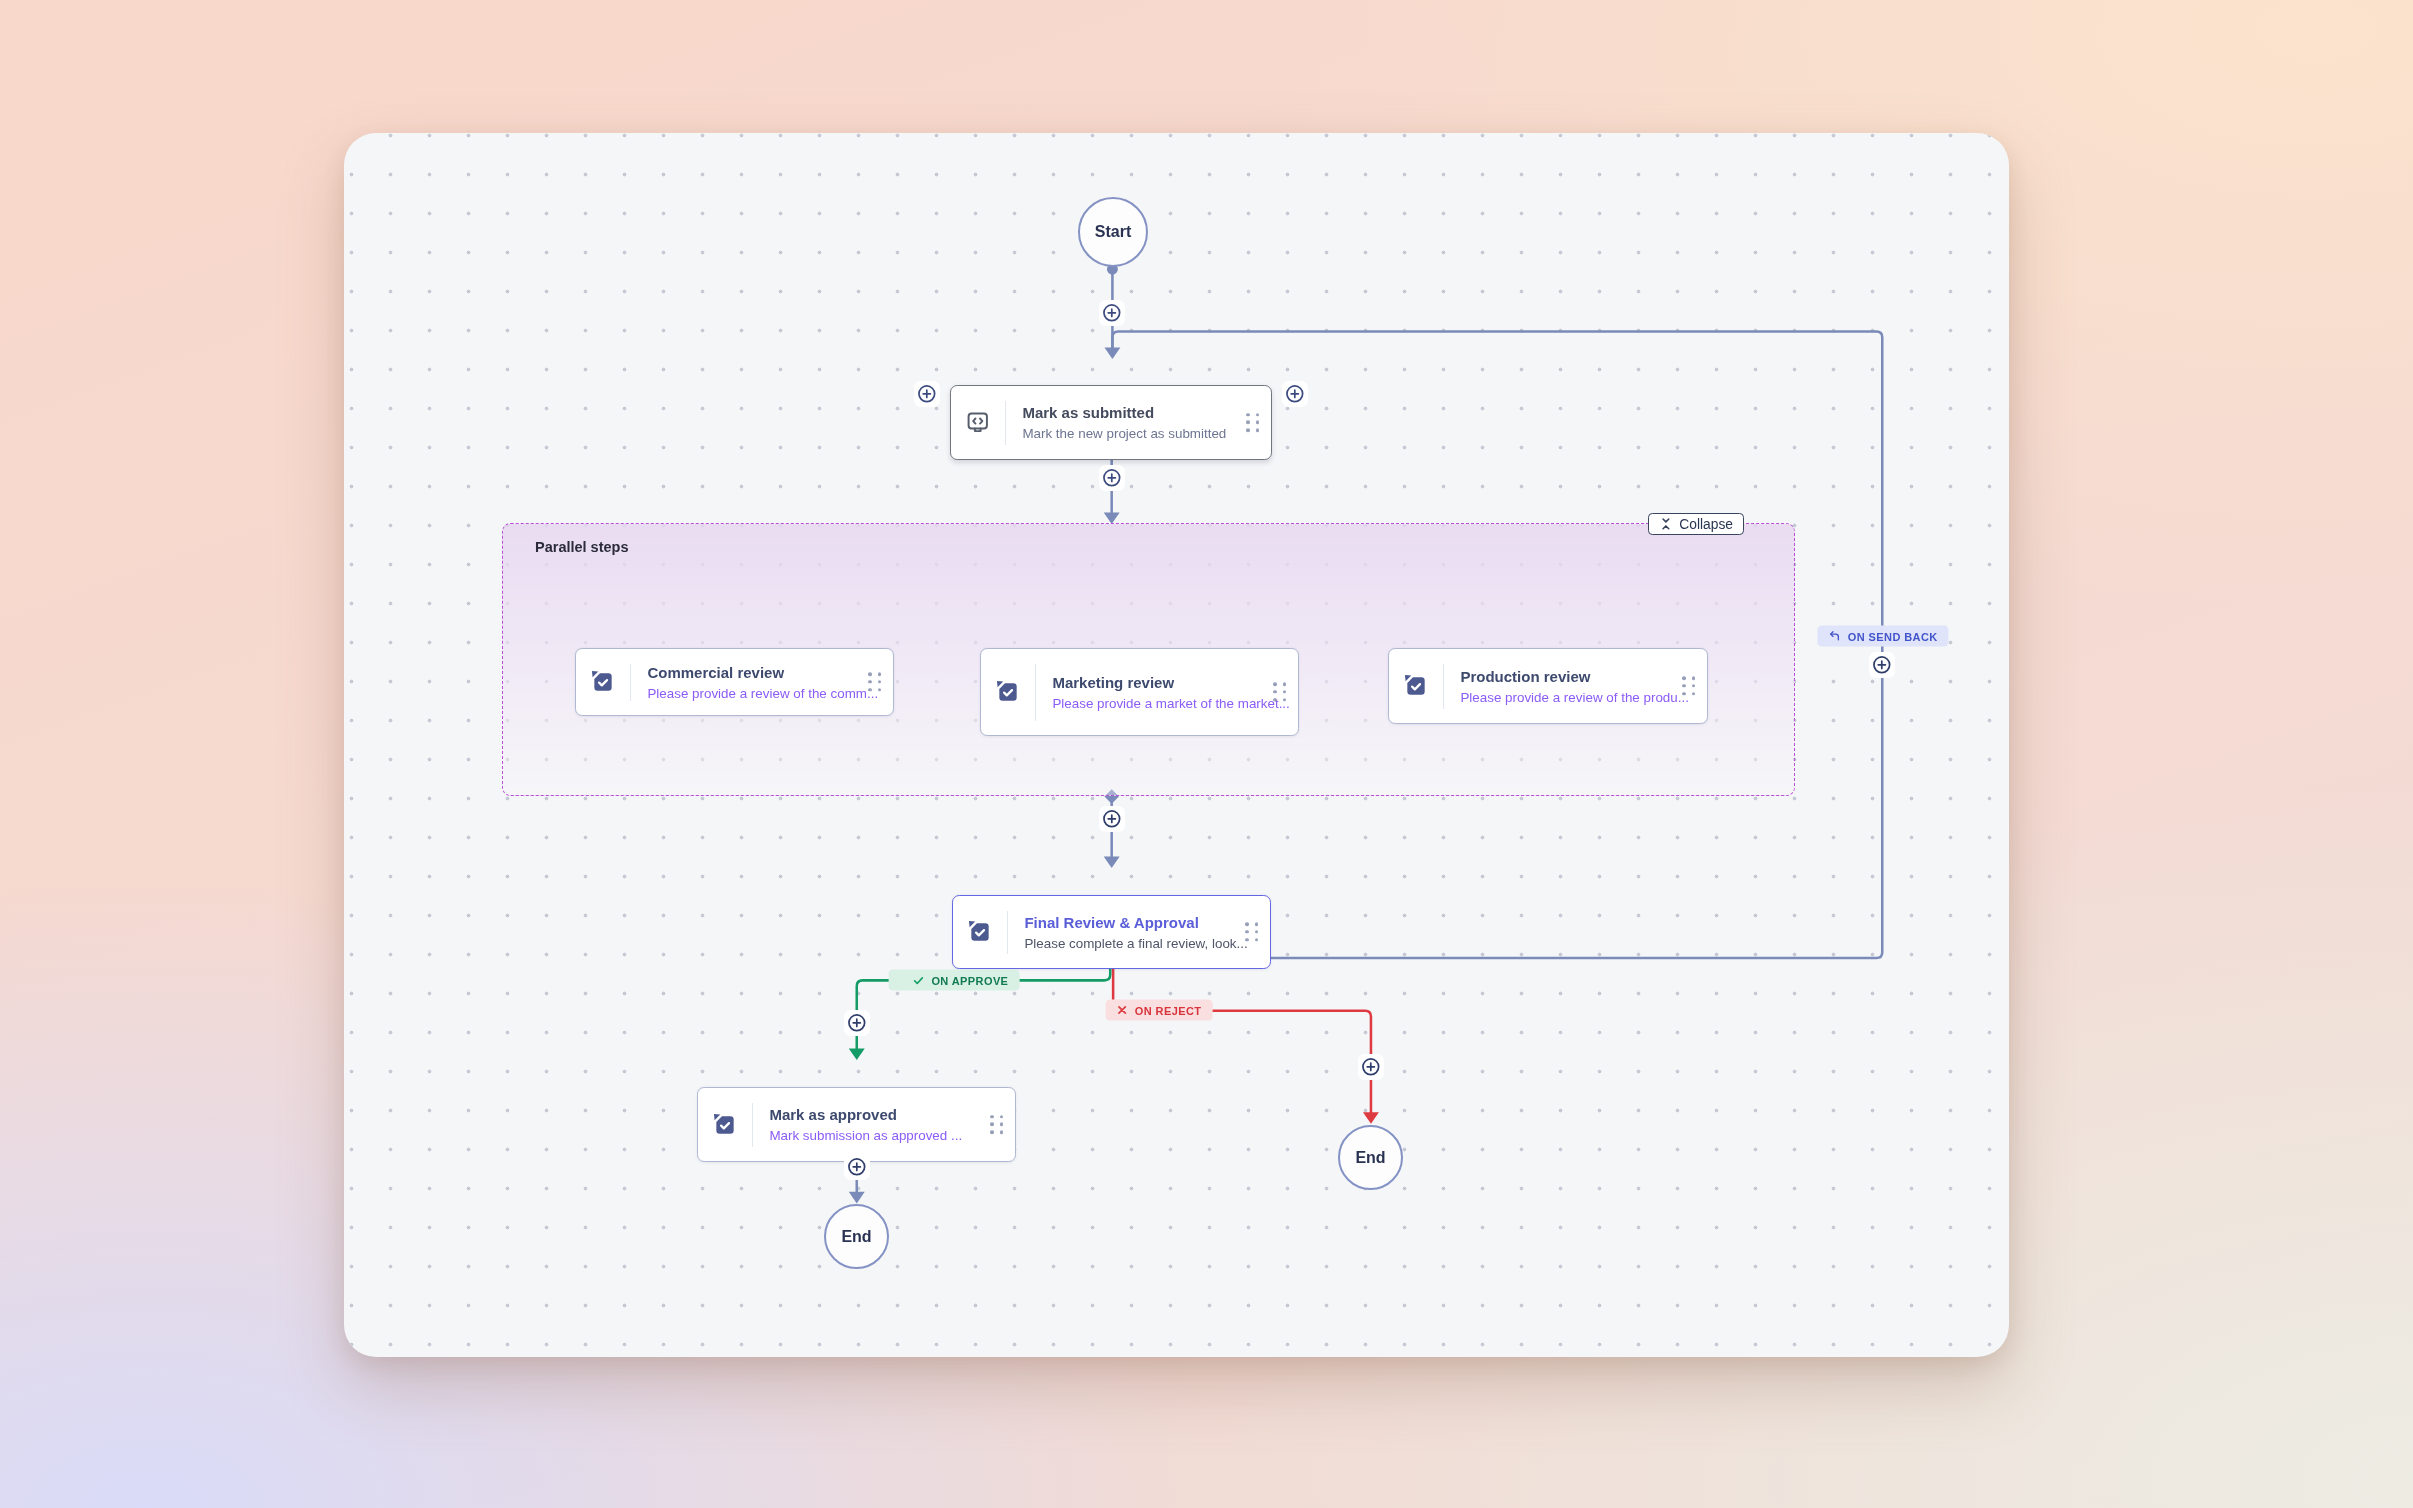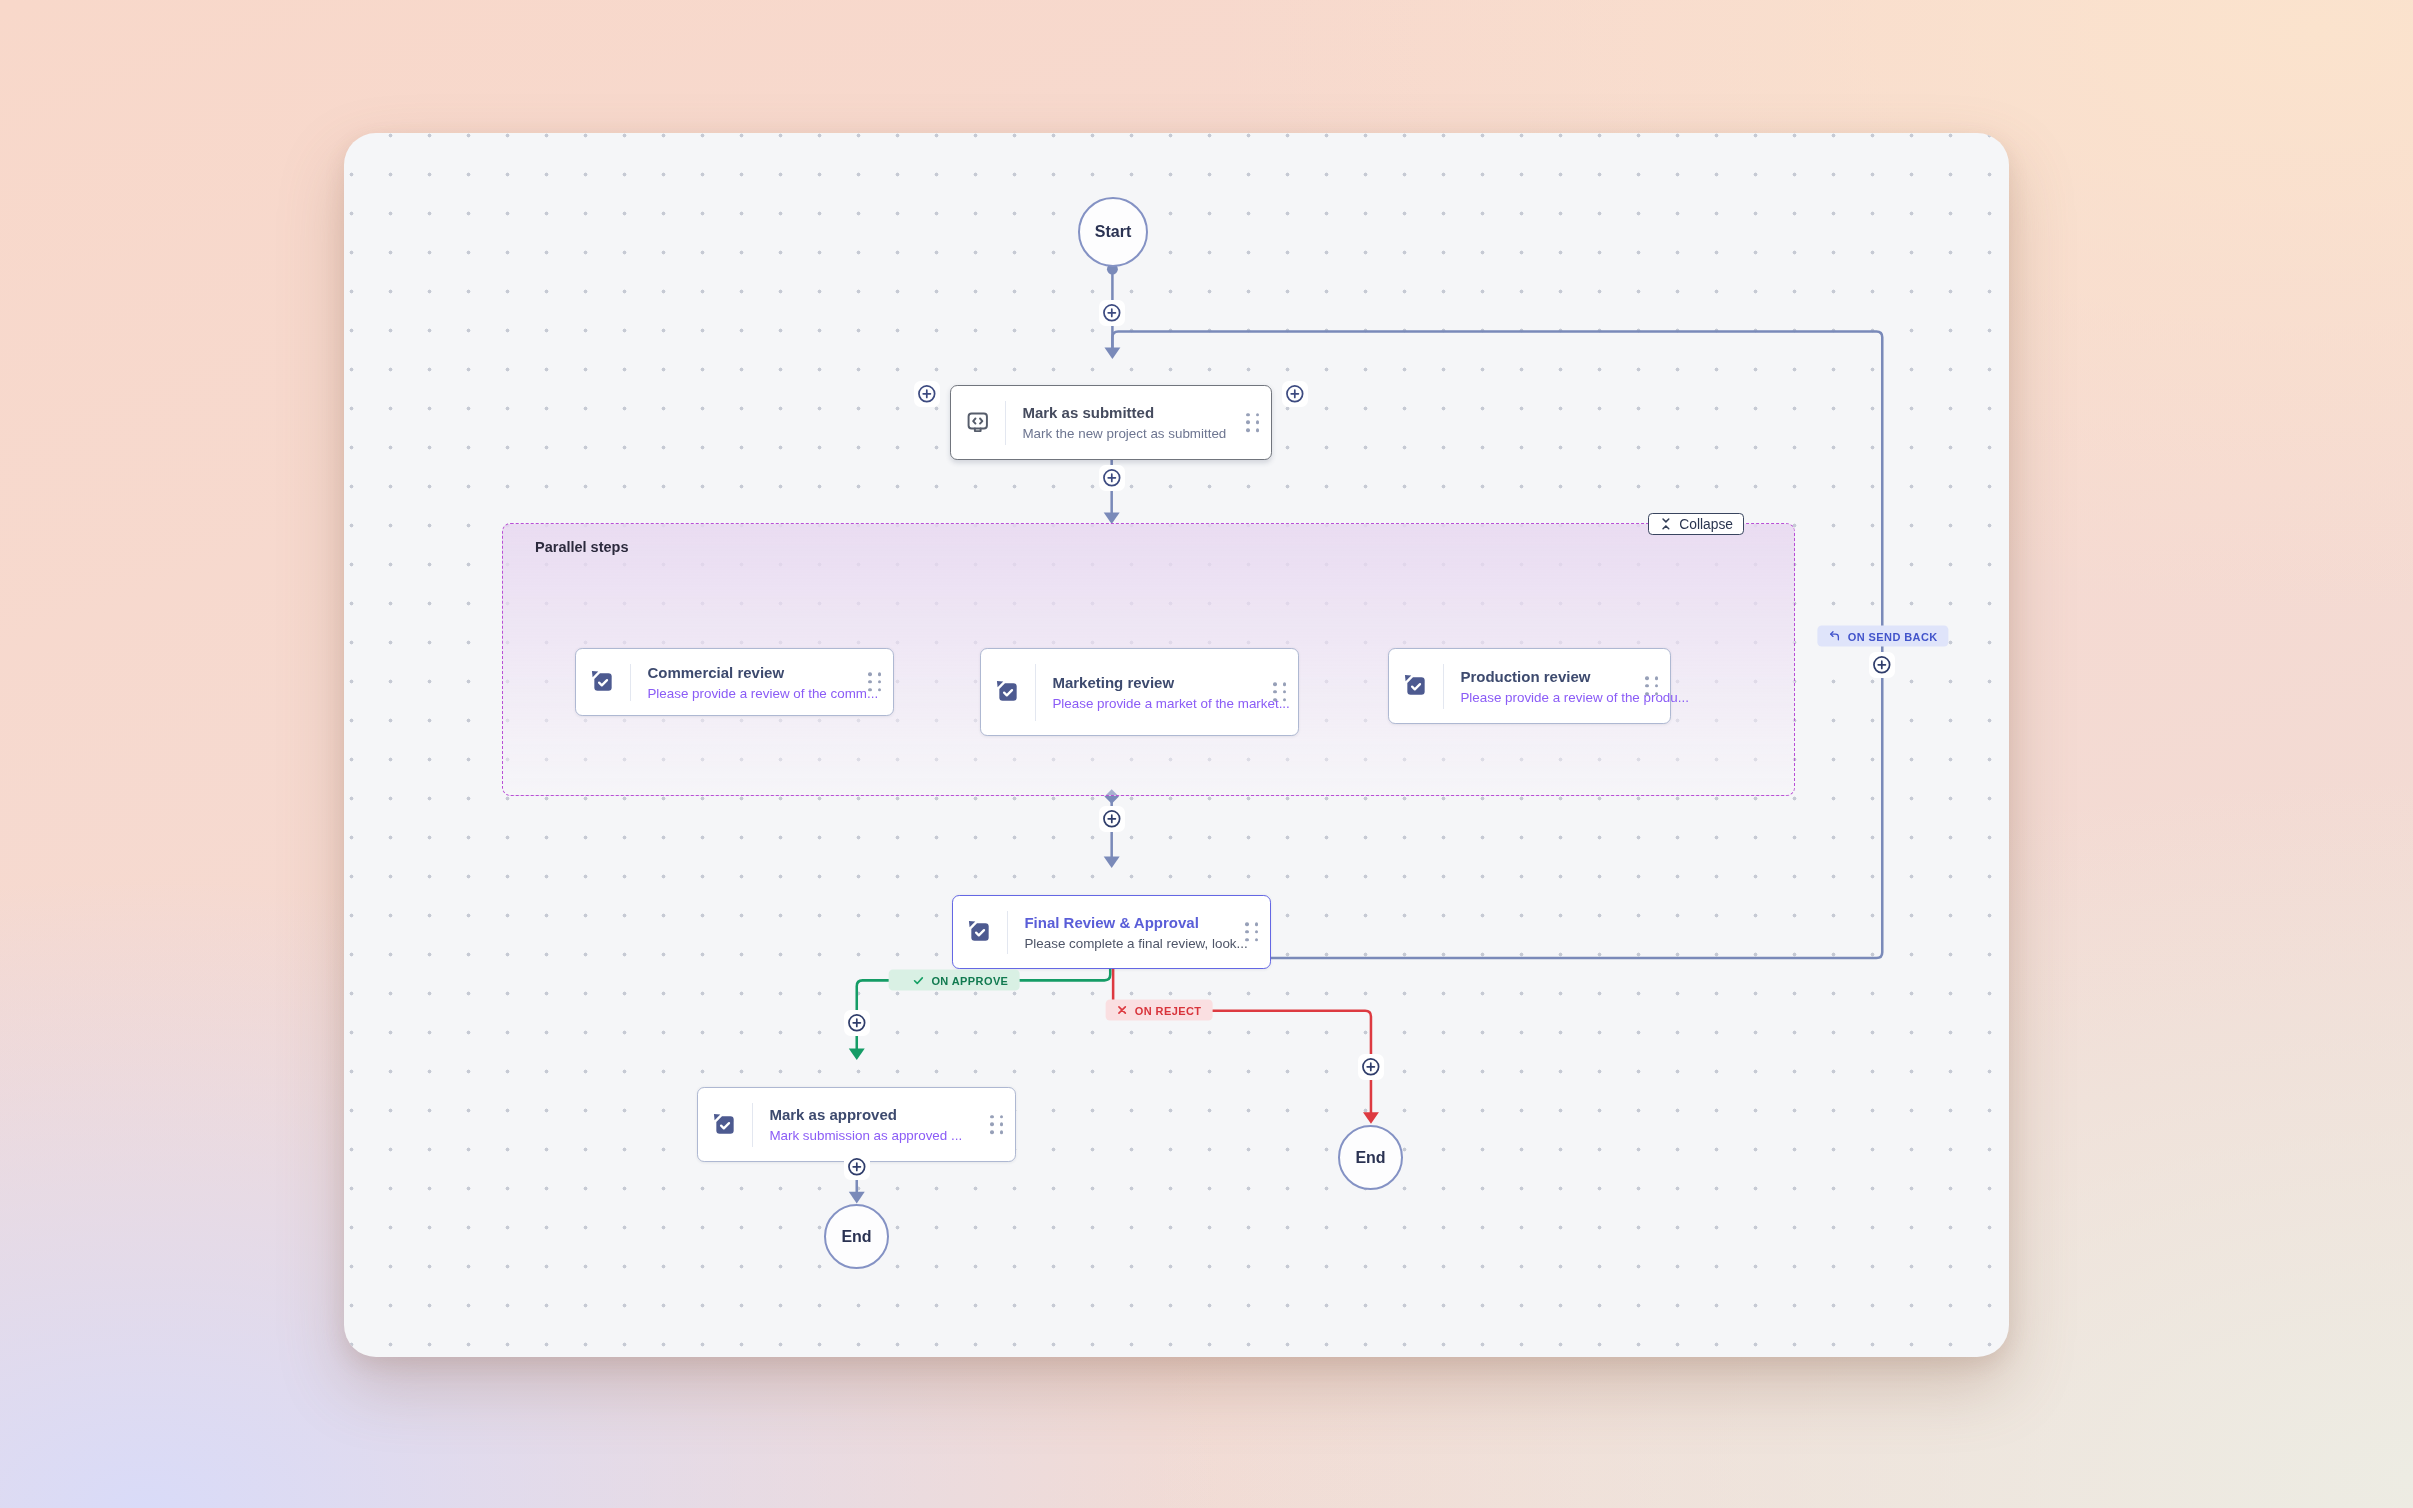--- a/index.html
+++ b/index.html
@@ -186,21 +186,21 @@
       <span class="handle">
           <i></i>
           <i></i>
           <i></i>
           <i></i>
           <i></i>
           <i></i>
         </span>
     </div>
 
-    <div class="node" style="left:885px;top:96px;width:283px;height:76px;">
+    <div class="node" style="left:885px;top:96px;width:320px;height:76px;">
       <span class="iconwrap">
         <svg width="26" height="26" viewBox="0 0 24 24">
           <path fill="#4d5a90" d="M9.2 4 H17 A3 3 0 0 1 20 7 V17 A3 3 0 0 1 17 20 H7 A3 3 0 0 1 4 17 V9.2 Z"></path>
           <path fill="#4d5a90" d="M7.6 2.4 L2.4 7.6 L1.8 1.8 Z"></path>
           <path d="M8.4 12.6l2.5 2.5 4.8-4.8" stroke="#fff" stroke-width="2.1" fill="none" stroke-linecap="round" stroke-linejoin="round"></path>
         </svg>
       </span>
       <span class="vdivider"></span>
       <span class="ntext">
         <div class="ntitle">Production review</div>

